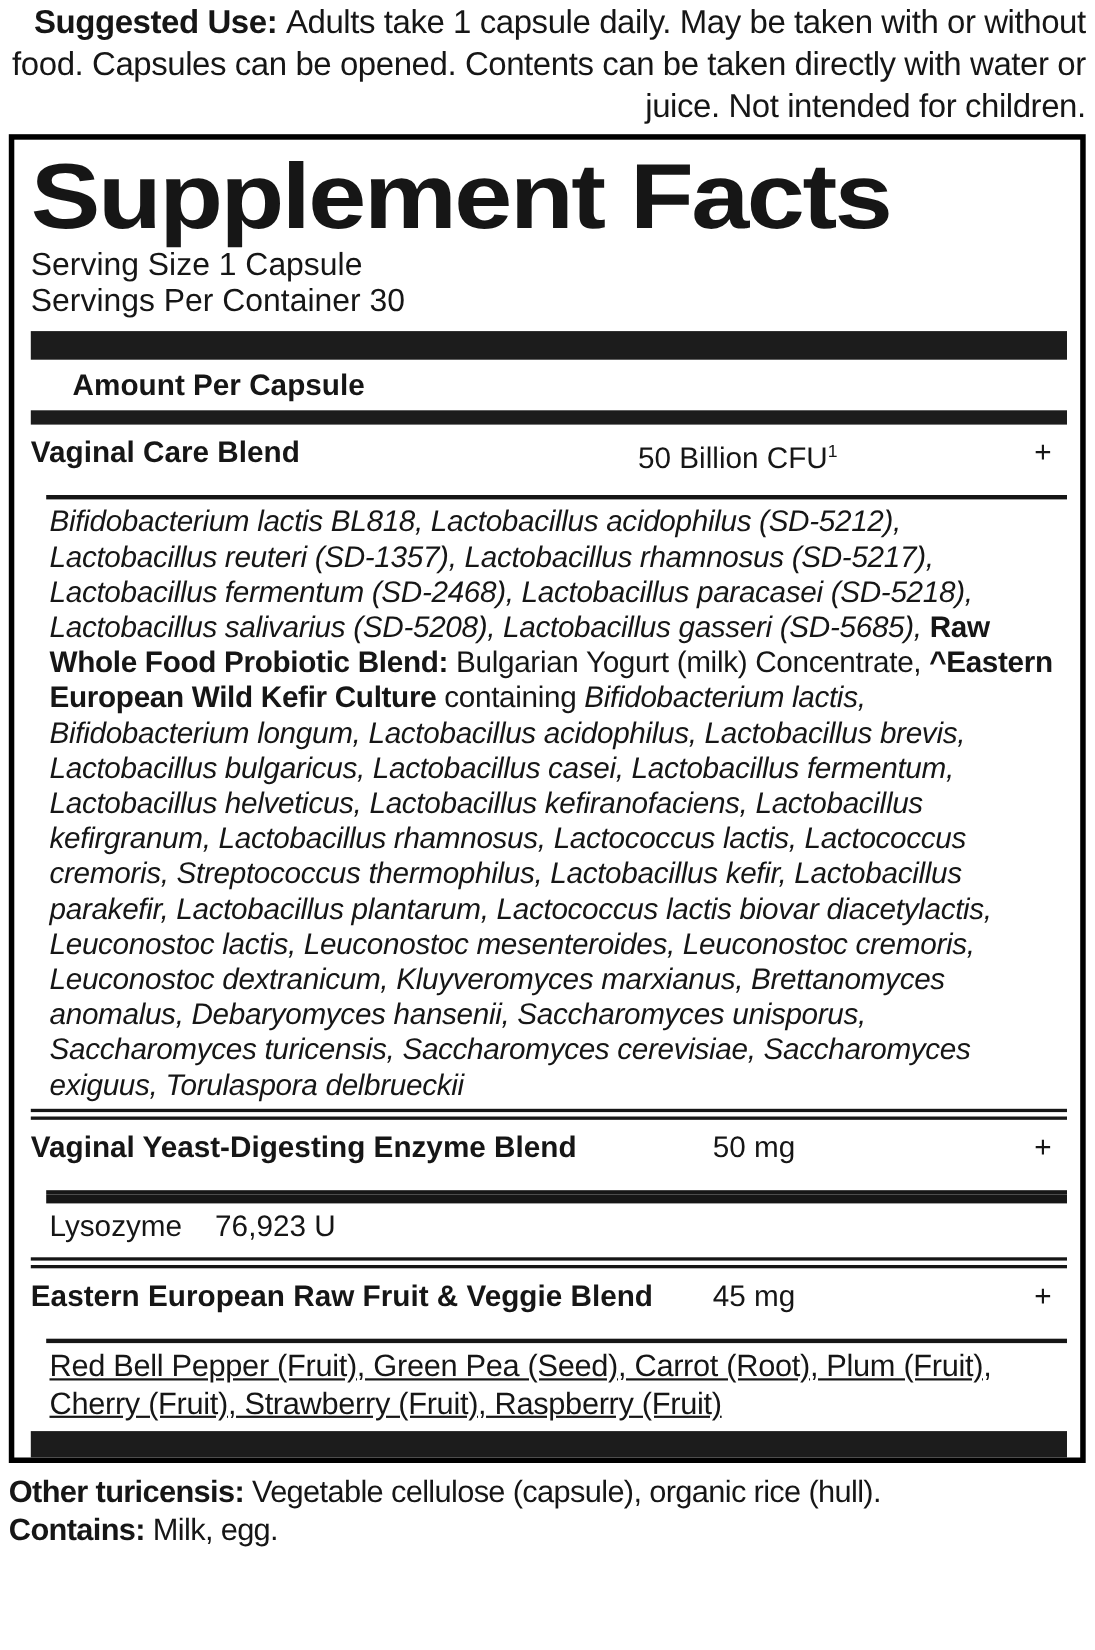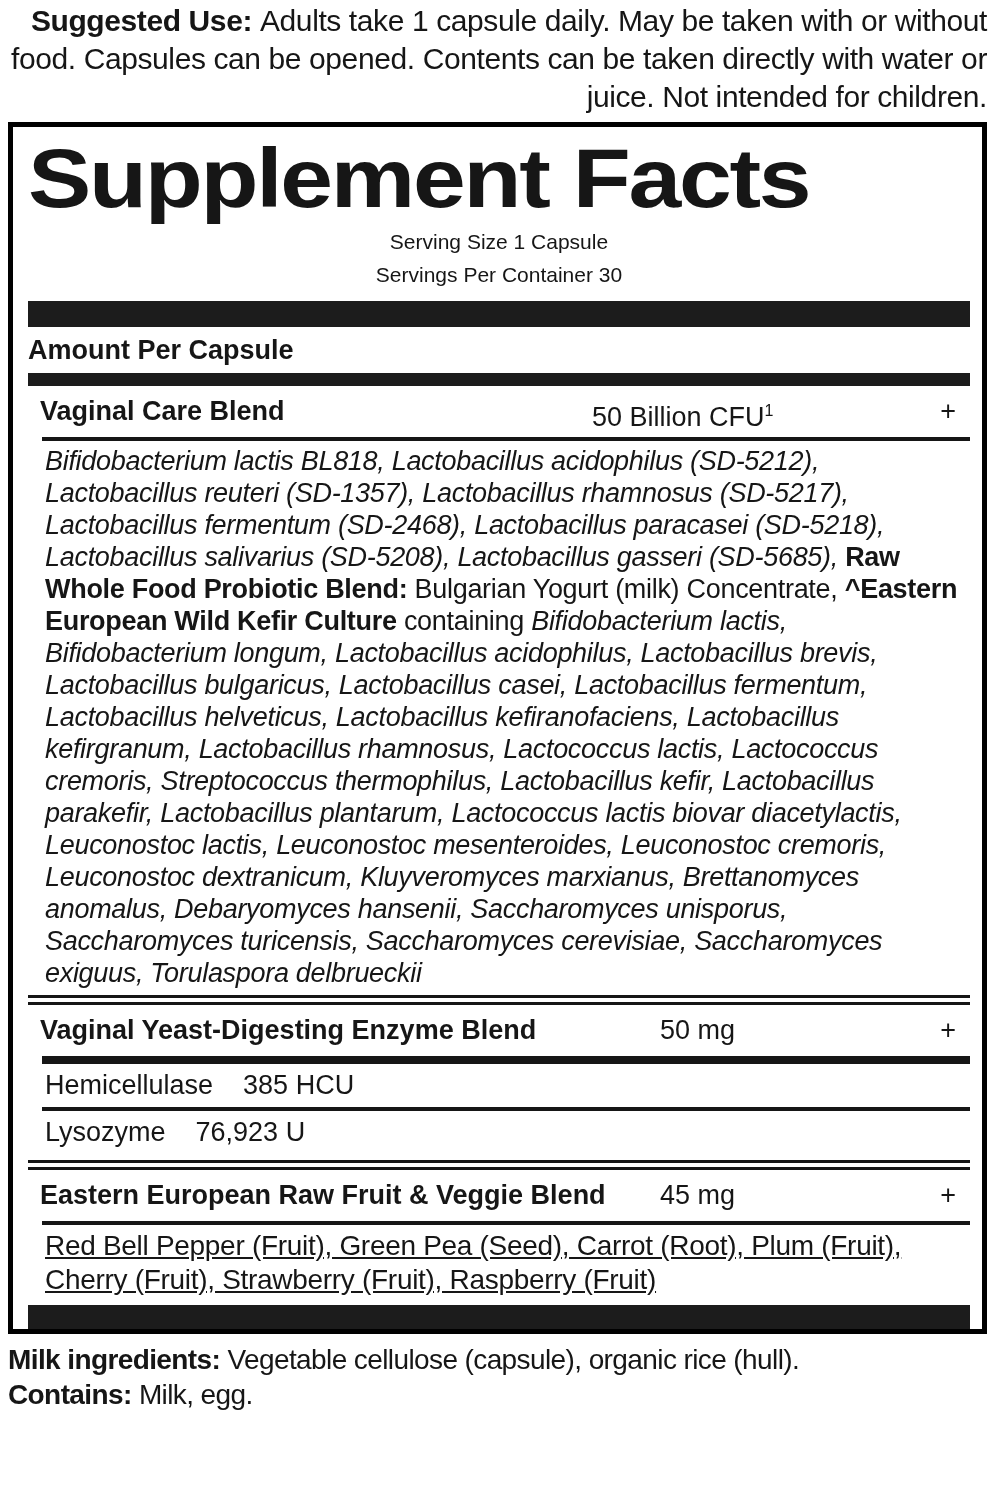--- a/index.html
+++ b/index.html
@@ -7,26 +7,26 @@
     width:995px;height:1500px;overflow:hidden;
     background:#ffffff;color:#161616;
     font-family:"Liberation Sans", sans-serif;
   }
   .top-text{margin:2px 8px 0;font-size:30px;line-height:38px;letter-spacing:-0.4px;text-align:right;}
   .facts-box{margin:6px 8px 0;border:5px solid #000000;padding:4px 12px 0 15px;background:#fff;}
   .sf-title{
     font-size:84px;line-height:94px;font-weight:bold;letter-spacing:-2px;
     transform:scaleX(1.13);transform-origin:left center;white-space:nowrap;
   }
-  .serving{font-size:21px;line-height:33px;text-align:center;}
+  .serving{font-size:29px;line-height:33px;}
   .bar{background:#1c1c1c;}
   .bar-thick{height:26px;margin-top:10px;}
-  .hdr-amount{font-size:27px;font-weight:bold;line-height:32px;margin-top:7px;}
+  .hdr-amount{font-size:27px;font-weight:bold;line-height:32px;margin-top:7px;margin-left:38px;}
   .bar-medium{height:13px;margin-top:7px;}
-  .blend-row{position:relative;font-size:27px;line-height:32px;padding:9px 0 10px;margin-left:12px;}
+  .blend-row{position:relative;font-size:27px;line-height:32px;padding:9px 0 23px;}
   .blend-name{font-weight:bold;}
   .amt{position:absolute;top:9px;white-space:nowrap;}
   .amt-cfu{left:552px;}
   .amt-mg{left:620px;}
   .plus{position:absolute;right:14px;top:9px;}
   .rule{border-top:4px solid #161616;margin-left:14px;}
   .double-rule{height:4px;border-top:3px solid #161616;border-bottom:3px solid #161616;margin-top:6px;}
   .species{margin:4px 0 0 17px;font-size:27px;line-height:32px;letter-spacing:-0.3px;}
   .seg-i{font-style:italic;}
   .seg-b{font-weight:bold;}
@@ -67,23 +67,20 @@
   <div class="double-rule"></div>
 
   <div class="blend-row">
     <span class="blend-name">Vaginal Yeast-Digesting Enzyme Blend</span>
     <span class="amt amt-mg">50 mg</span>
     <span class="plus">+</span>
   </div>
   <div class="rule"></div>
 
   <div class="rule"></div>
-  <div class="enzyme-row">
-    <span>Hemicellulase</span><span class="enzyme-amt">385 HCU</span>
-  </div>
   <div class="rule"></div>
   <div class="enzyme-row">
     <span>Lysozyme</span><span class="enzyme-amt">76,923 U</span>
   </div>
 
   <div class="double-rule"></div>
 
   <div class="blend-row">
     <span class="blend-name">Eastern European Raw Fruit &amp; Veggie Blend</span>
     <span class="amt amt-mg">45 mg</span>
@@ -91,15 +88,15 @@
   </div>
   <div class="rule"></div>
 
   <div class="fruit">Red Bell Pepper (Fruit), Green Pea (Seed), Carrot (Root), Plum (Fruit), Cherry (Fruit), Strawberry (Fruit), Raspberry (Fruit)</div>
 
   <div class="bar bar-footnote"></div>
 
 </div>
 
 <div class="other-section">
-  <div><span class="seg-b">Milk ingredients: </span><span class="seg-r">Vegetable cellulose (capsule), organic rice (hull).</span></div>
+  <div><span class="seg-b">Other turicensis: </span><span class="seg-r">Vegetable cellulose (capsule), organic rice (hull).</span></div>
   <div><span class="seg-b">Contains: </span><span class="seg-r">Milk, egg.</span></div>
 </div>
 
 </body></html>

